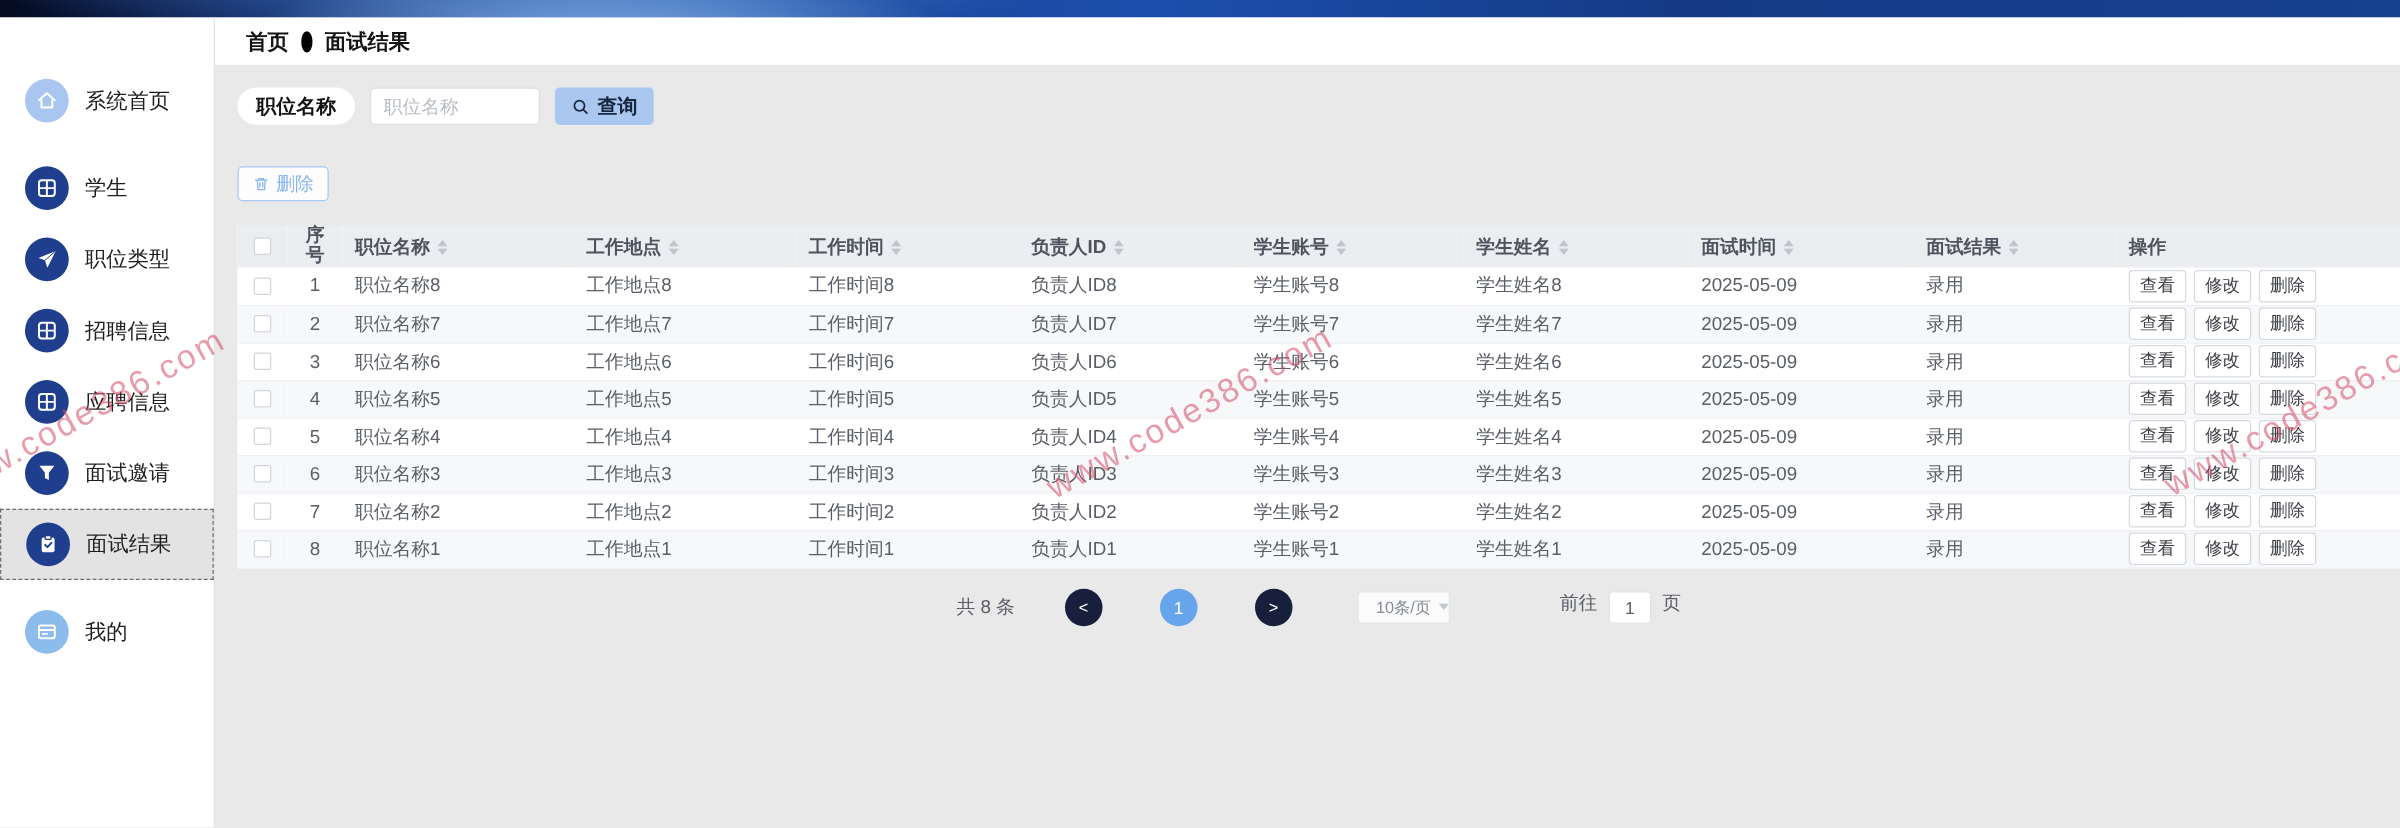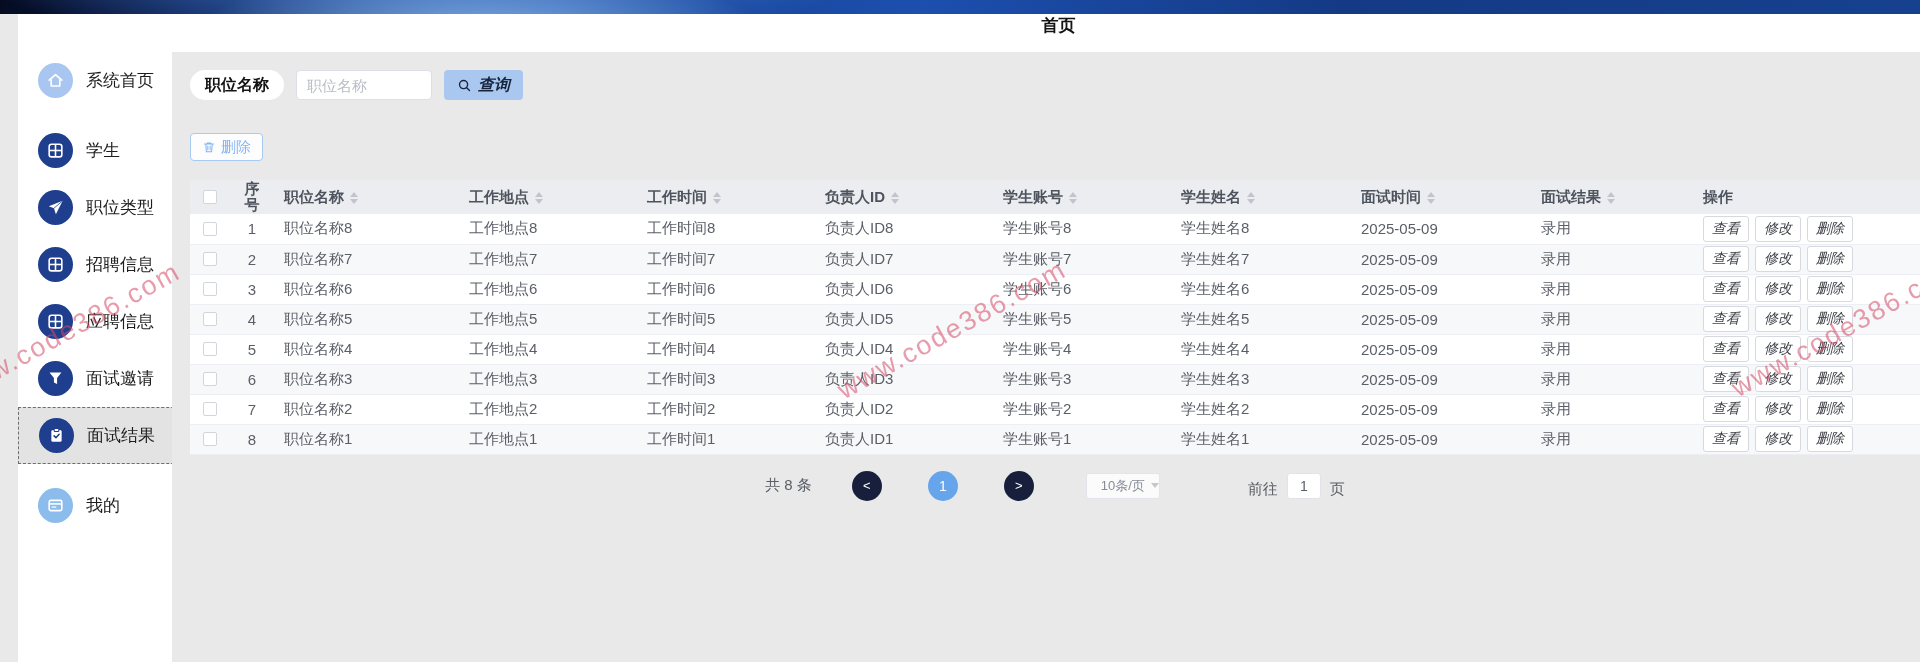--- a/index.html
+++ b/index.html
@@ -15,21 +15,21 @@
   .topbar {
     position:absolute; top:0; left:0; width:1920px; height:14px;
     background:
       radial-gradient(ellipse 520px 120px at 480px 34px, rgba(160,205,255,.75), rgba(160,205,255,0) 55%),
       radial-gradient(ellipse 760px 170px at 420px -50px, rgba(90,150,235,.85), rgba(90,150,235,0) 62%),
       linear-gradient(90deg,#050c22 0%,#0b2158 10%,#16418f 30%,#1c4fae 48%,#143a85 70%,#16418f 100%);
   }
 
   
   .sidebar {
-    position:absolute; top:14px; left:18px; width:172px; height:648px;
+    position:absolute; top:14px; left:0; width:172px; height:648px;
     background:#fff; border-right:1px solid #e2e2e2; padding-top:38px;
   }
   .side-item {
     height:57px; display:flex; align-items:center; gap:13px;
     padding-left:20px; cursor:pointer;
   }
   .side-item.gap-before { margin-top:13px; }
   .side-item.selected {
     background:#e3e3e3;
     border:1px dashed #6d6d6d;
@@ -41,21 +41,21 @@
   .icon-circle.dark    { background:var(--navy,#1f3e8e); }
   .icon-circle.light   { background:var(--light-blue,#a9c6f1); }
   .icon-circle.lighter { background:var(--lighter-blue,#8bbcec); }
   .icon-circle svg { width:19px; height:19px; display:block; }
   .side-label { font-size:17px; color:#1d1d1f; }
 
   
   .main { position:absolute; left:172px; top:14px; right:0; bottom:0; }
   .breadcrumb-bar {
     height:38px; background:#fff; display:flex; align-items:center;
-    gap:10px; padding-left:25px;flex-direction:column;
+    gap:10px; padding-left:25px;
   }
   .crumb-home    { font-size:17px; font-weight:700; color:#141414; cursor:pointer; }
   .crumb-sep     { width:9px; height:17px; background:#000; border-radius:50%; }
   .crumb-current { font-size:17px; font-weight:600; color:#141414; }
 
   .panel {
     position:absolute; top:38px; left:0; right:0; bottom:0;
     background:#e9e9e9; padding:18px 0 3px 18px;
   }
 
@@ -69,21 +69,20 @@
     width:136px; height:30px; background:#fff; border:1px solid #dcdfe6;
     border-radius:4px; padding:0 10px; font-size:15px; color:#606266;
     outline:none; font-family:"Liberation Sans",sans-serif;
   }
   .search-input::placeholder { color:#b8bcc4; }
   .query-btn {
     height:30px; background:var(--query-bg,#a9c7ef); border:none; border-radius:4px;
     padding:0 13px; display:flex; align-items:center; gap:6px;
     font-size:16px; font-weight:600; color:#18253f; cursor:pointer;
     font-family:"Liberation Sans",sans-serif;
-    font-style:italic;
   }
 
   
   .delete-btn {
     margin-top:33px; height:28px; display:inline-flex; align-items:center; gap:5px;
     background:#fdfdfe; border:1px solid #a6c9f6; color:#85b5f2;
     border-radius:4px; padding:0 11px; font-size:15px; cursor:pointer;
     font-family:"Liberation Sans",sans-serif;
   }
 
@@ -107,21 +106,20 @@
     border-radius:2px; margin:0 auto; cursor:pointer;
   }
   .caret-sort { display:inline-flex; flex-direction:column; gap:2px; margin-left:6px; vertical-align:middle; }
   .caret-sort i { display:block; width:0; height:0; border-left:4px solid transparent; border-right:4px solid transparent; }
   .caret-sort .up   { border-bottom:5px solid #c0c4cc; }
   .caret-sort .down { border-top:5px solid #c0c4cc; }
   .mini-btn {
     padding:3px 8px; background:#fff; border:1px solid #d6d9e0; border-radius:3px;
     font-size:14px; color:#3c3f45; margin-right:6px; cursor:pointer;
     font-family:"Liberation Sans",sans-serif;
-    font-style:italic;
   }
 
   
   .pagination {
     margin-top:16px; display:flex; align-items:center; justify-content:center;
     font-size:15px; color:#5a5e66;
   }
   .pg-total { margin-right:40px; }
   .page-circle {
     width:30px; height:30px; border-radius:50%; display:flex; align-items:center;
@@ -129,21 +127,21 @@
   }
   .pg-dark   { background:var(--pg-dark,#171f3c); font-size:13px; }
   .pg-active { background:var(--pg-active,#66a5eb); font-size:14px; }
   .pg-group  { display:flex; align-items:center; gap:46px; }
   .page-size-select {
     margin-left:52px; width:74px; height:26px; background:#fbfbfc;
     border:1px solid #e2e5ea; border-radius:3px; display:flex; align-items:center;
     justify-content:flex-end; gap:6px; font-size:13px; color:#878c96; cursor:pointer;
   }
   .chevron-down { width:0; height:0; border-left:4px solid transparent; border-right:4px solid transparent; border-top:5px solid #c3c7cf; }
-  .goto { margin-left:88px; display:flex; align-items:flex-end; gap:9px; }
+  .goto { margin-left:88px; display:flex; align-items:flex-start; gap:9px; }
   .goto-input {
     width:34px; height:26px; background:#fff; border:1px solid #e0e3e9; border-radius:3px;
     text-align:center; font-size:14px; color:#5a5e66; outline:none;
     font-family:"Liberation Sans",sans-serif;
   }
 
   
   .watermark {
     position:absolute; transform:translate(-50%,-50%) rotate(-29deg);
     font-size:27px; letter-spacing:2px; font-weight:500; white-space:nowrap;

